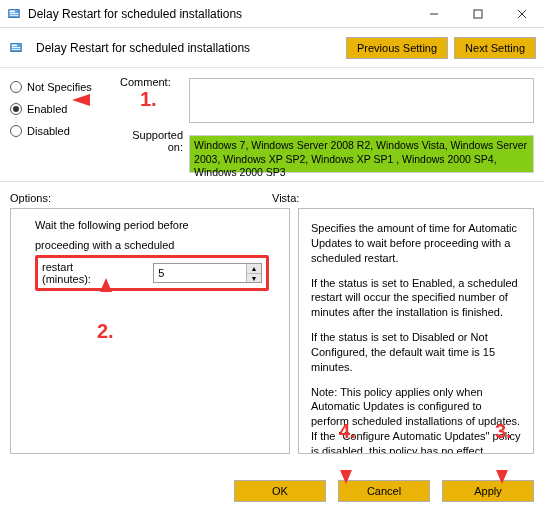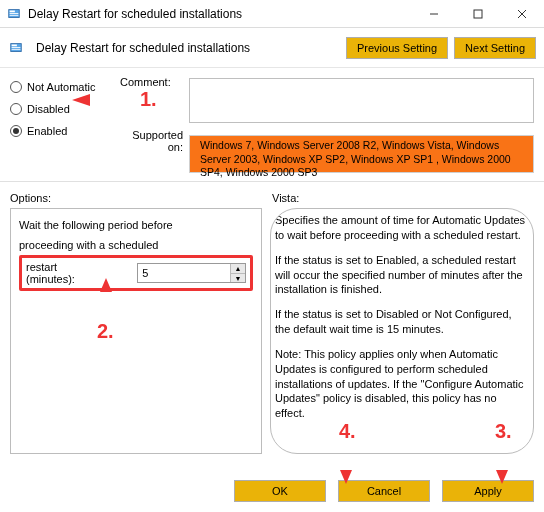--- a/index.html
+++ b/index.html
@@ -16,30 +16,30 @@
   .header-title { font-size: 12px; color: #000; margin-left: 6px; flex:1; }
   .btn { height: 22px; padding: 0 10px; font-size: 11px; background: #eab308; border: 1px solid #adadad; margin-left: 6px; cursor: default; display:inline-flex; align-items:center; justify-content:center; }
   .main { padding: 8px 10px 2px 10px; }
   .radio-area { width: 110px; float:left; font-size:11px; }
   .radio-row { display:flex; align-items:center; height:22px; }
   .radio { width:12px; height:12px; border:1px solid #555; border-radius:50%; margin-right:5px; display:inline-flex; align-items:center; justify-content:center; }
   .radio.checked::after { content:""; width:6px; height:6px; background:#333; border-radius:50%; display:block; }
   .field-col { margin-left: 59px; }
   .label { font-size:11px; color:#000; }
   .comment-box { margin-top:2px; width:350px; height:45px; border:1px solid #bfbfbf; background:#fff; }
-  .supported-box { margin-top:6px; width:350px; height:38px; border:1px solid #cfcfcf; background:#f97316; padding:3px 10px; font-size:10.5px; line-height:1.3; }
+  .supported-box { margin-top:6px; width:350px; height:38px; border:1px solid #cfcfcf; background:#84cc16; padding:3px 4px; font-size:10.5px; line-height:1.3; }
   .row { display:flex; align-items:flex-start; }
   .divider { border-top:1px solid #e0e0e0; margin:8px -10px 0 -10px; }
 
   .panes-labels { display:flex; padding:8px 10px 4px 10px; }
   .panes-labels .lab { width: 264px; font-size:11px; }
   .panes { display:flex; padding: 0 10px; gap:8px; }
   .pane { border:1px solid #bcbcbc; background:#fff; height:246px; }
-  .pane.options { width: 252px; padding:10px 8px; font-size:11px; }
-  .pane.help { flex:1; padding:4px; font-size:11px; line-height:1.35; overflow:hidden;border-radius:27px; }
+  .pane.options { width: 280px; padding:10px 24px; font-size:11px; }
+  .pane.help { flex:1; padding:12px; font-size:11px; line-height:1.35; overflow:hidden; }
   .help p { margin:0 0 10px 0; }
 
   .restart-row { display:flex; align-items:center; margin-top:4px; border:3px solid #e33; padding:3px 4px; border-radius:2px; width:234px;gap:36px; }
   .spinner { display:flex; align-items:center; border:1px solid #999; height:20px; margin-left:6px; width:130px; }
   .spin-val { flex:1; padding-left:4px; font-size:11px; }
   .spin-btns { display:flex; flex-direction:column; border-left:1px solid #bbb; }
   .spin-btn { width:14px; height:9px; display:flex; align-items:center; justify-content:center; font-size:7px; line-height:1; background:#e8e8e8; }
   .spin-btn + .spin-btn { border-top:1px solid #bbb; }
 
   .bottom-btns { position:absolute; right:10px; bottom:10px; display:flex; gap:6px; }
@@ -92,29 +92,29 @@
   </span>
   <span class="header-title">Delay Restart for scheduled installations</span>
   <div class="btn">Previous Setting</div>
   <div class="btn">Next Setting</div>
 </div>
 
 <div class="main">
   <div class="radio-area">
     <div class="radio-row">
       <span class="radio"></span>
-      <span>Not Automatic</span>
+      <span>Not Specifies</span>
+    </div>
+    <div class="radio-row">
+      <span class="radio checked"></span>
+      <span>Enabled</span>
     </div>
     <div class="radio-row">
       <span class="radio"></span>
       <span>Disabled</span>
-    </div>
-    <div class="radio-row">
-      <span class="radio checked"></span>
-      <span>Enabled</span>
     </div>
   </div>
   <div class="field-col">
     <div class="row">
       <span class="label" style="width:70px;">Comment:</span>
       <div class="comment-box"></div>
     </div>
     <div class="row" style="margin-top:6px;">
       <span class="label" style="width:70px; text-align:right; padding-right:6px;">Supported on:</span>
       <div class="supported-box">Windows 7, Windows Server 2008 R2, Windows Vista, Windows Server 2003, Windows XP SP2, Windows XP SP1 , Windows 2000 SP4, Windows 2000 SP3</div>

